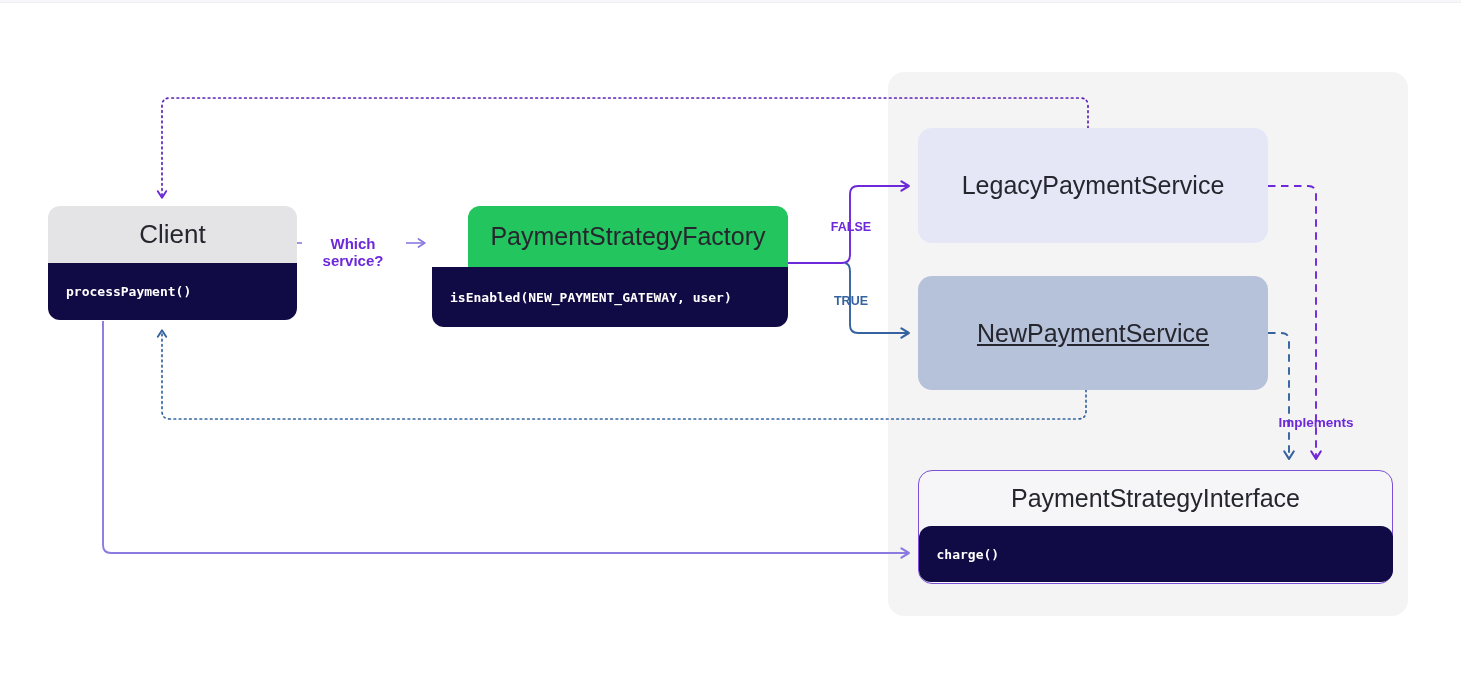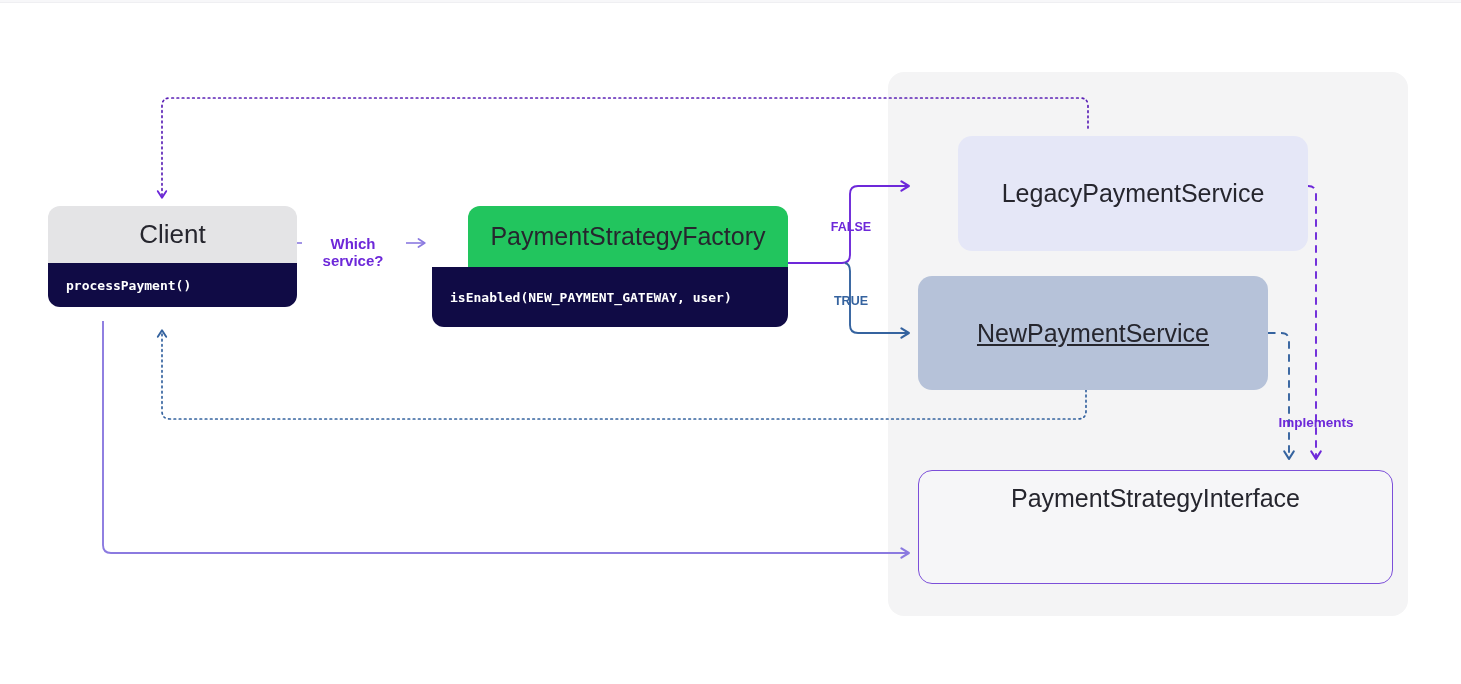--- a/index.html
+++ b/index.html
@@ -40,21 +40,21 @@
     padding-left: 18px;
   }
   
   .client { left: 48px; top: 206px; width: 249px; }
   .client .hdr {
     height: 57px; background: #e4e4e6;
     border-radius: 12px 12px 0 0;
     font-size: 26px;
   }
   .client .code {
-    height: 44px; background: #100b45;
+    height: 57px; background: #100b45;
     border-radius: 0 0 12px 12px;
   }
   
   .factory { left: 432px; top: 206px; width: 356px; }
   .factory .hdr {
     height: 61px; background: #22c55e;
     border-radius: 12px 12px 0 0;
     font-size: 25px;
     margin-left: 36px;
   }
@@ -62,21 +62,21 @@
     height: 60px; background: #100b45;
     border-radius: 0 0 12px 12px;
   }
   
   .svcbox {
     position: absolute;
     display: flex; align-items: center; justify-content: center;
     font-size: 25px; color: #26262e;
     border-radius: 14px;
   }
-  .legacy { left: 918px; top: 136px; width: 350px; height: 115px; background: #e5e7f7; margin-left: 40px; }
+  .legacy { left: 918px; top: 128px; width: 350px; height: 115px; background: #e5e7f7; }
   .newsvc { left: 918px; top: 276px; width: 350px; height: 114px; background: #b6c2d9; text-decoration: underline; }
   
   .iface {
     left: 918px; top: 470px; width: 475px; height: 114px;
     border: 1.6px solid #7c4fd9;
     border-radius: 14px;
     background: #f6f6f8;
     box-sizing: border-box;
   }
   .iface .hdr { height: 55px; font-size: 25px; background: transparent; border-radius: 13px 13px 0 0; }
@@ -148,19 +148,20 @@
   <div class="svcbox legacy">
     <span>LegacyPaymentService</span>
   </div>
 
   <div class="svcbox newsvc">
     <span>NewPaymentService</span>
   </div>
 
   <div class="node iface">
     <div class="hdr">PaymentStrategyInterface</div>
+    <div class="code">charge()</div>
   </div>
 
   <div class="edge-label lbl-which">Which service?</div>
   <div class="edge-label lbl-false">FALSE</div>
   <div class="edge-label lbl-true">TRUE</div>
   <div class="edge-label lbl-implements">Implements</div>
 </div>
 
 </body></html>

